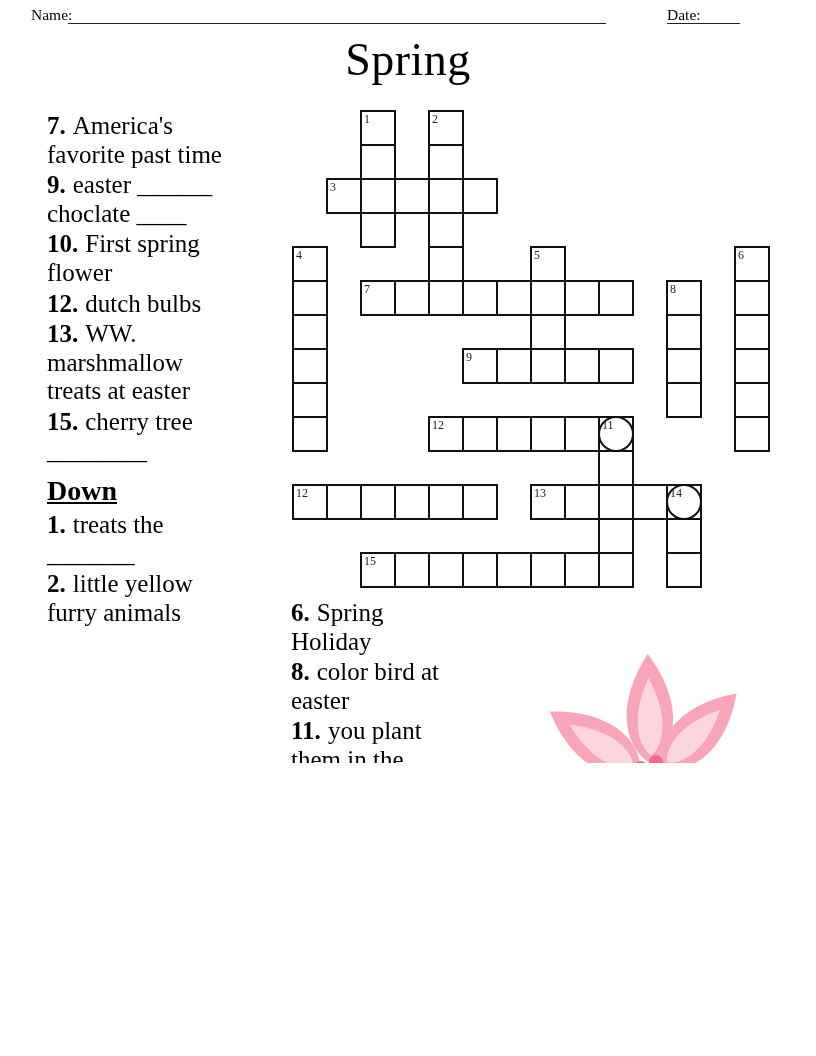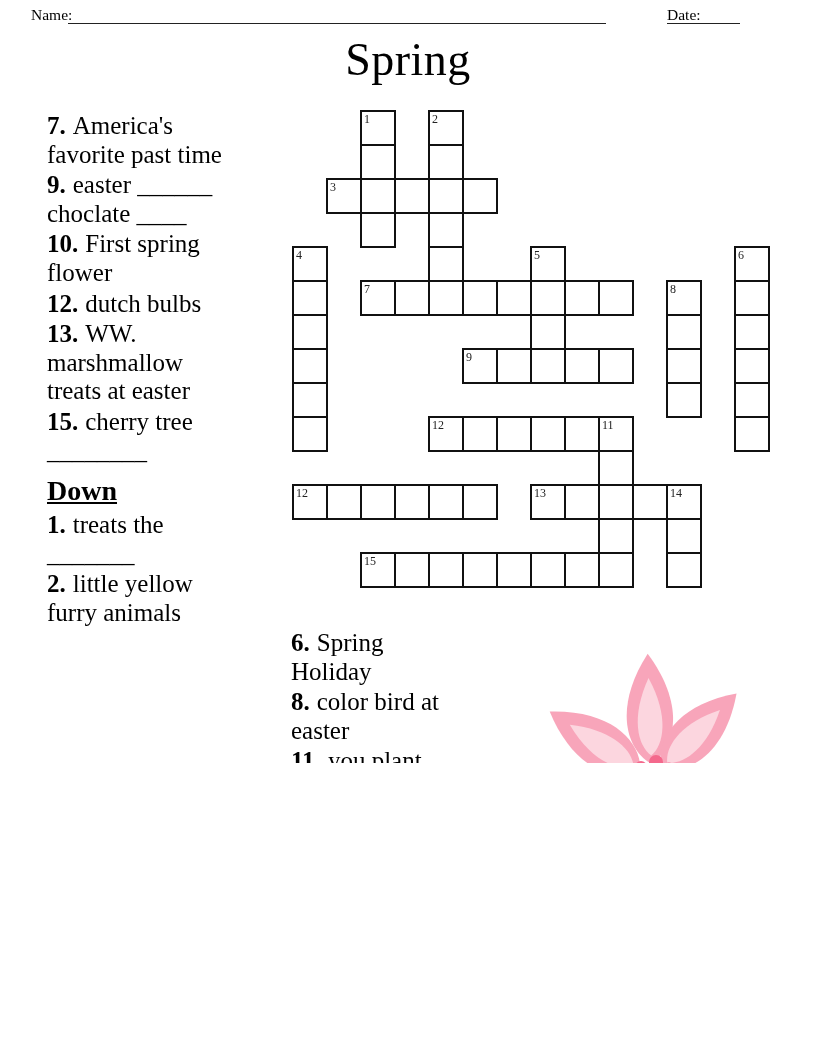--- a/index.html
+++ b/index.html
@@ -14,21 +14,21 @@
   .date-label { left:627px;margin-left:40px; }
   .hdr-line { position:absolute; top:23px; border-bottom:1.6px solid #222; }
   .name-line { left:68px; width:538px; }
   .date-line { left:667px; width:73px; }
   
   .title { position:absolute; top:30px; left:0; width:100%; text-align:center;
            font-size:46px; line-height:60px; font-weight:400; letter-spacing:0.5px; }
   
   .clue-col { position:absolute; font-size:25px; line-height:28.6px; }
   .col-left   { left:47px; top:112px; width:232px; }
-  .col-middle { left:291px; top:599px; width:212px;margin-top:30px; }
+  .col-middle { left:291px; top:599px; width:212px; }
   .section-heading { font-size:28px; font-weight:bold; text-decoration:underline;
                      line-height:33px; margin-bottom:4px; }
   .heading-down { margin-top:9px; }
   .clue { margin:0 0 2px 0; }
   .clue-num { font-weight:bold; margin-right:7px; }
   .clue-text { white-space:pre-line; }
   
   .grid { position:absolute; left:0; top:0; width:816px; height:1056px; pointer-events:none; }
   .cell { position:absolute; width:36px; height:36px; border:2px solid #111;
           background:#ffffff; pointer-events:auto; }
@@ -141,28 +141,28 @@
       <div class="cell" style="left: 734px; top: 314px;"></div>
       <div class="cell" style="left: 734px; top: 348px;"></div>
       <div class="cell" style="left: 734px; top: 382px;"></div>
       <div class="cell" style="left: 734px; top: 416px;"></div>
       <div class="cell" style="left: 666px; top: 280px;">
         <span class="cell-num">8</span>
       </div>
       <div class="cell" style="left: 666px; top: 314px;"></div>
       <div class="cell" style="left: 666px; top: 348px;"></div>
       <div class="cell" style="left: 666px; top: 382px;"></div>
-      <div class="cell" style="left: 598px; top: 416px;">
+      <div class="cell" style="left: 598px; top: 416px; border-radius: 18px;">
         <span class="cell-num">11</span>
       </div>
       <div class="cell" style="left: 598px; top: 450px;"></div>
       <div class="cell" style="left: 598px; top: 484px;"></div>
       <div class="cell" style="left: 598px; top: 518px;"></div>
       <div class="cell" style="left: 598px; top: 552px;"></div>
-      <div class="cell" style="left: 666px; top: 484px;">
+      <div class="cell" style="left: 666px; top: 484px; border-radius: 18px;">
         <span class="cell-num">14</span>
       </div>
       <div class="cell" style="left: 666px; top: 518px;"></div>
       <div class="cell" style="left: 666px; top: 552px;"></div>
     </div>
 
   <div class="clue-col col-left">
 
     <div class="clue">
       <span class="clue-num">7.</span><span class="clue-text">America's

